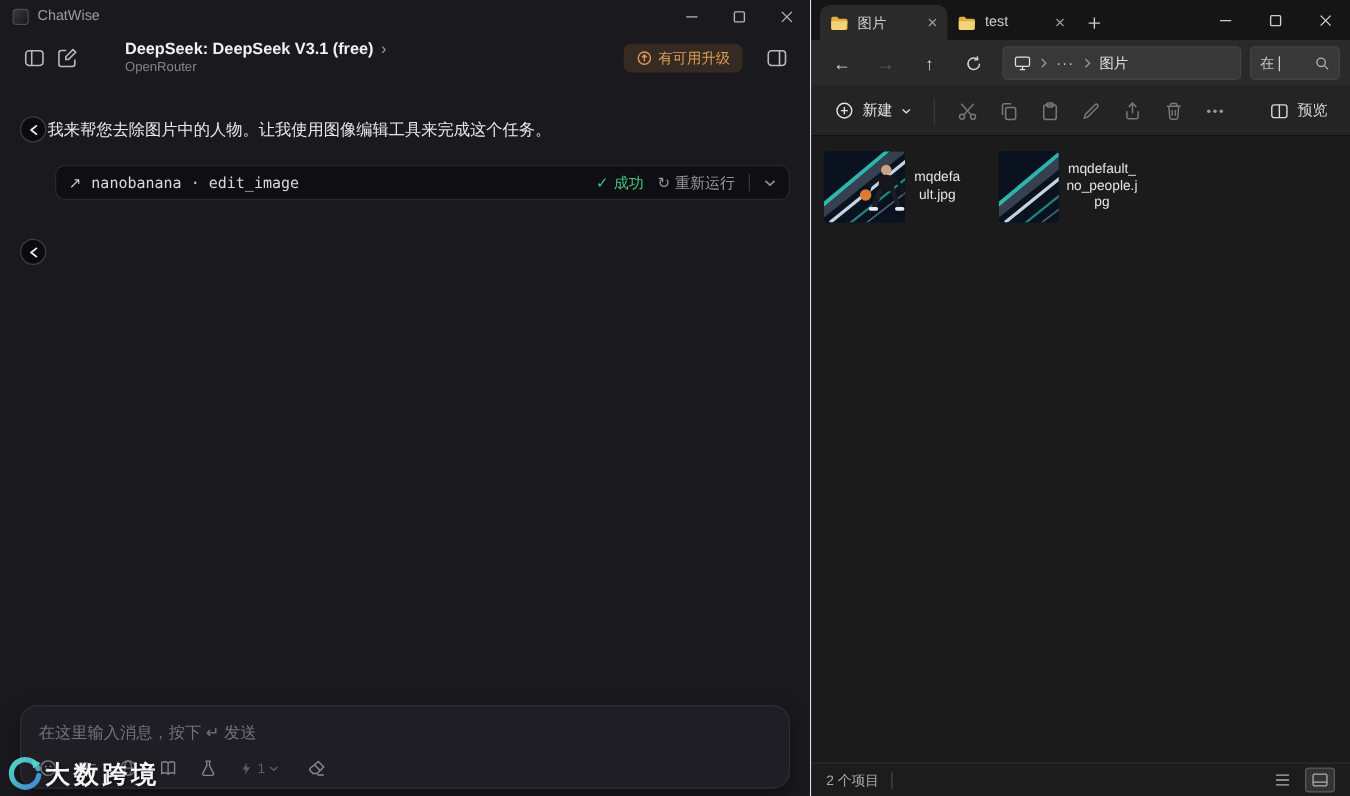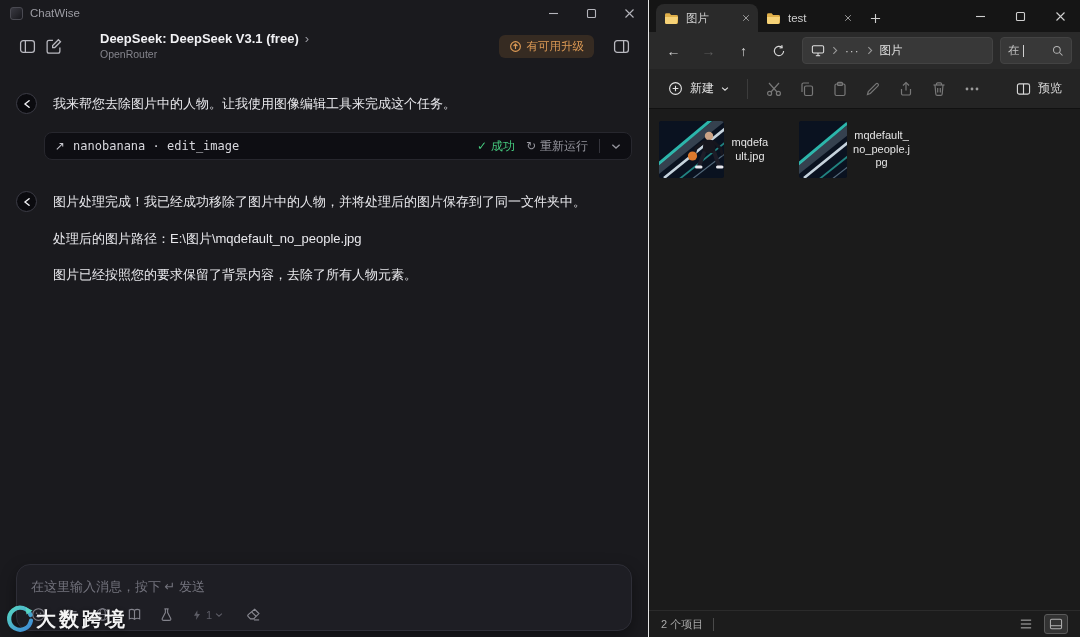--- a/index.html
+++ b/index.html
@@ -19,21 +19,21 @@
   .model-block { margin-left:34px; line-height:1.2; }
   .model-name { font-size:13px; font-weight:700; color:#f1f1f4; display:flex; align-items:center; gap:6px; }
   .model-chevron { color:#9a9aa2; font-size:13px; font-weight:400; }
   .provider { font-size:10.5px; color:#84848c; margin-top:1px; }
   .upgrade-badge { margin-left:auto; display:flex; align-items:center; gap:5px; background:rgba(225,148,66,0.14); color:#dd9a55; font-size:11.5px; padding:4px 10px; border-radius:6px; }
   .panel-right-btn { margin-left:14px; }
 
   .chat { padding:0 16px; }
   .user-row { display:flex; justify-content:flex-end; padding-top:12px; }
   .user-bubble { background:#34343d; color:#ededf1; font-size:13px; padding:8px 13px; border-radius:10px; max-width:420px; line-height:1.45; }
-  .assist-row { display:flex; gap:16px; align-items:flex-start; }
+  .assist-row { display:flex; gap:1px; align-items:flex-start; }
   .assist-row.m1 { margin-top:26px; }
   .assist-row.m2 { margin-top:30px; }
   .avatar { width:21px; height:21px; border-radius:50%; background:#0b0b0f; border:1px solid #3c3c46; display:flex; align-items:center; justify-content:center; flex-shrink:0; margin-top:1px; color:#f0f0f4; }
   .assist-text { font-size:13px; color:#e8e8ec; line-height:1.5; padding-top:2px; }
   .assist-text p { margin-bottom:17px; }
   .assist-text p:last-child { margin-bottom:0; }
 
   .tool-bar { margin:18px 0 0 28px; height:28px; background:#0e0e13; border:1px solid #27272e; border-radius:8px; display:flex; align-items:center; padding:0 10px; gap:8px; }
   .tool-icon { color:#c6c6cd; font-size:12px; }
   .tool-name { font-size:12px; color:#d8d8de; font-family:"DejaVu Sans Mono","Liberation Mono",monospace; }
@@ -189,25 +189,20 @@
               </svg>
           </span>
         </div>
       </div>
 
       <div class="assist-row m2">
         <div class="avatar">
           <svg width="12" height="12" viewBox="0 0 20 20" fill="none" stroke="currentColor" stroke-width="2.4" stroke-linecap="round" stroke-linejoin="round">
               <path d="M13.5 4.5 L6.5 10 L13.5 15.5"></path>
             </svg>
-        </div>
-        <div class="assist-text">
-          <p>图片处理完成！我已经成功移除了图片中的人物，并将处理后的图片保存到了同一文件夹中。</p>
-          <p>处理后的图片路径：E:\图片\mqdefault_no_people.jpg</p>
-          <p>图片已经按照您的要求保留了背景内容，去除了所有人物元素。</p>
         </div>
       </div>
     </div>
 
     <div class="composer">
       <input class="composer-input" type="text" placeholder="在这里输入消息，按下 ↵ 发送" style="">
       <div class="composer-icons">
         <span class="ci">
           <svg width="15" height="15" viewBox="0 0 16 16" fill="none" stroke="currentColor" stroke-width="1.2">
               <circle cx="8" cy="8" r="6.2"></circle>

